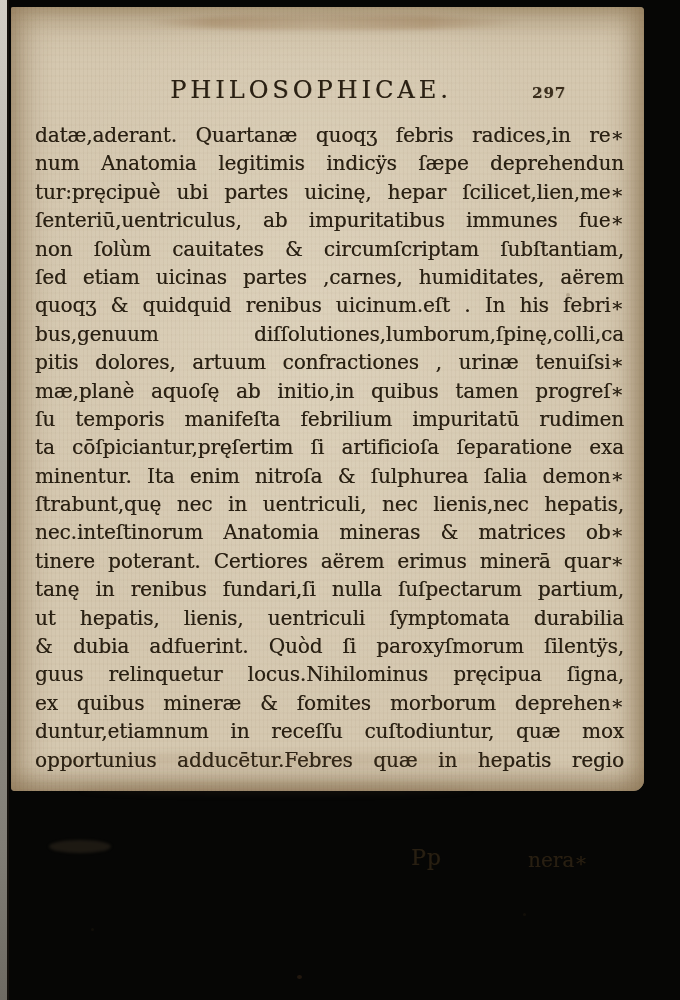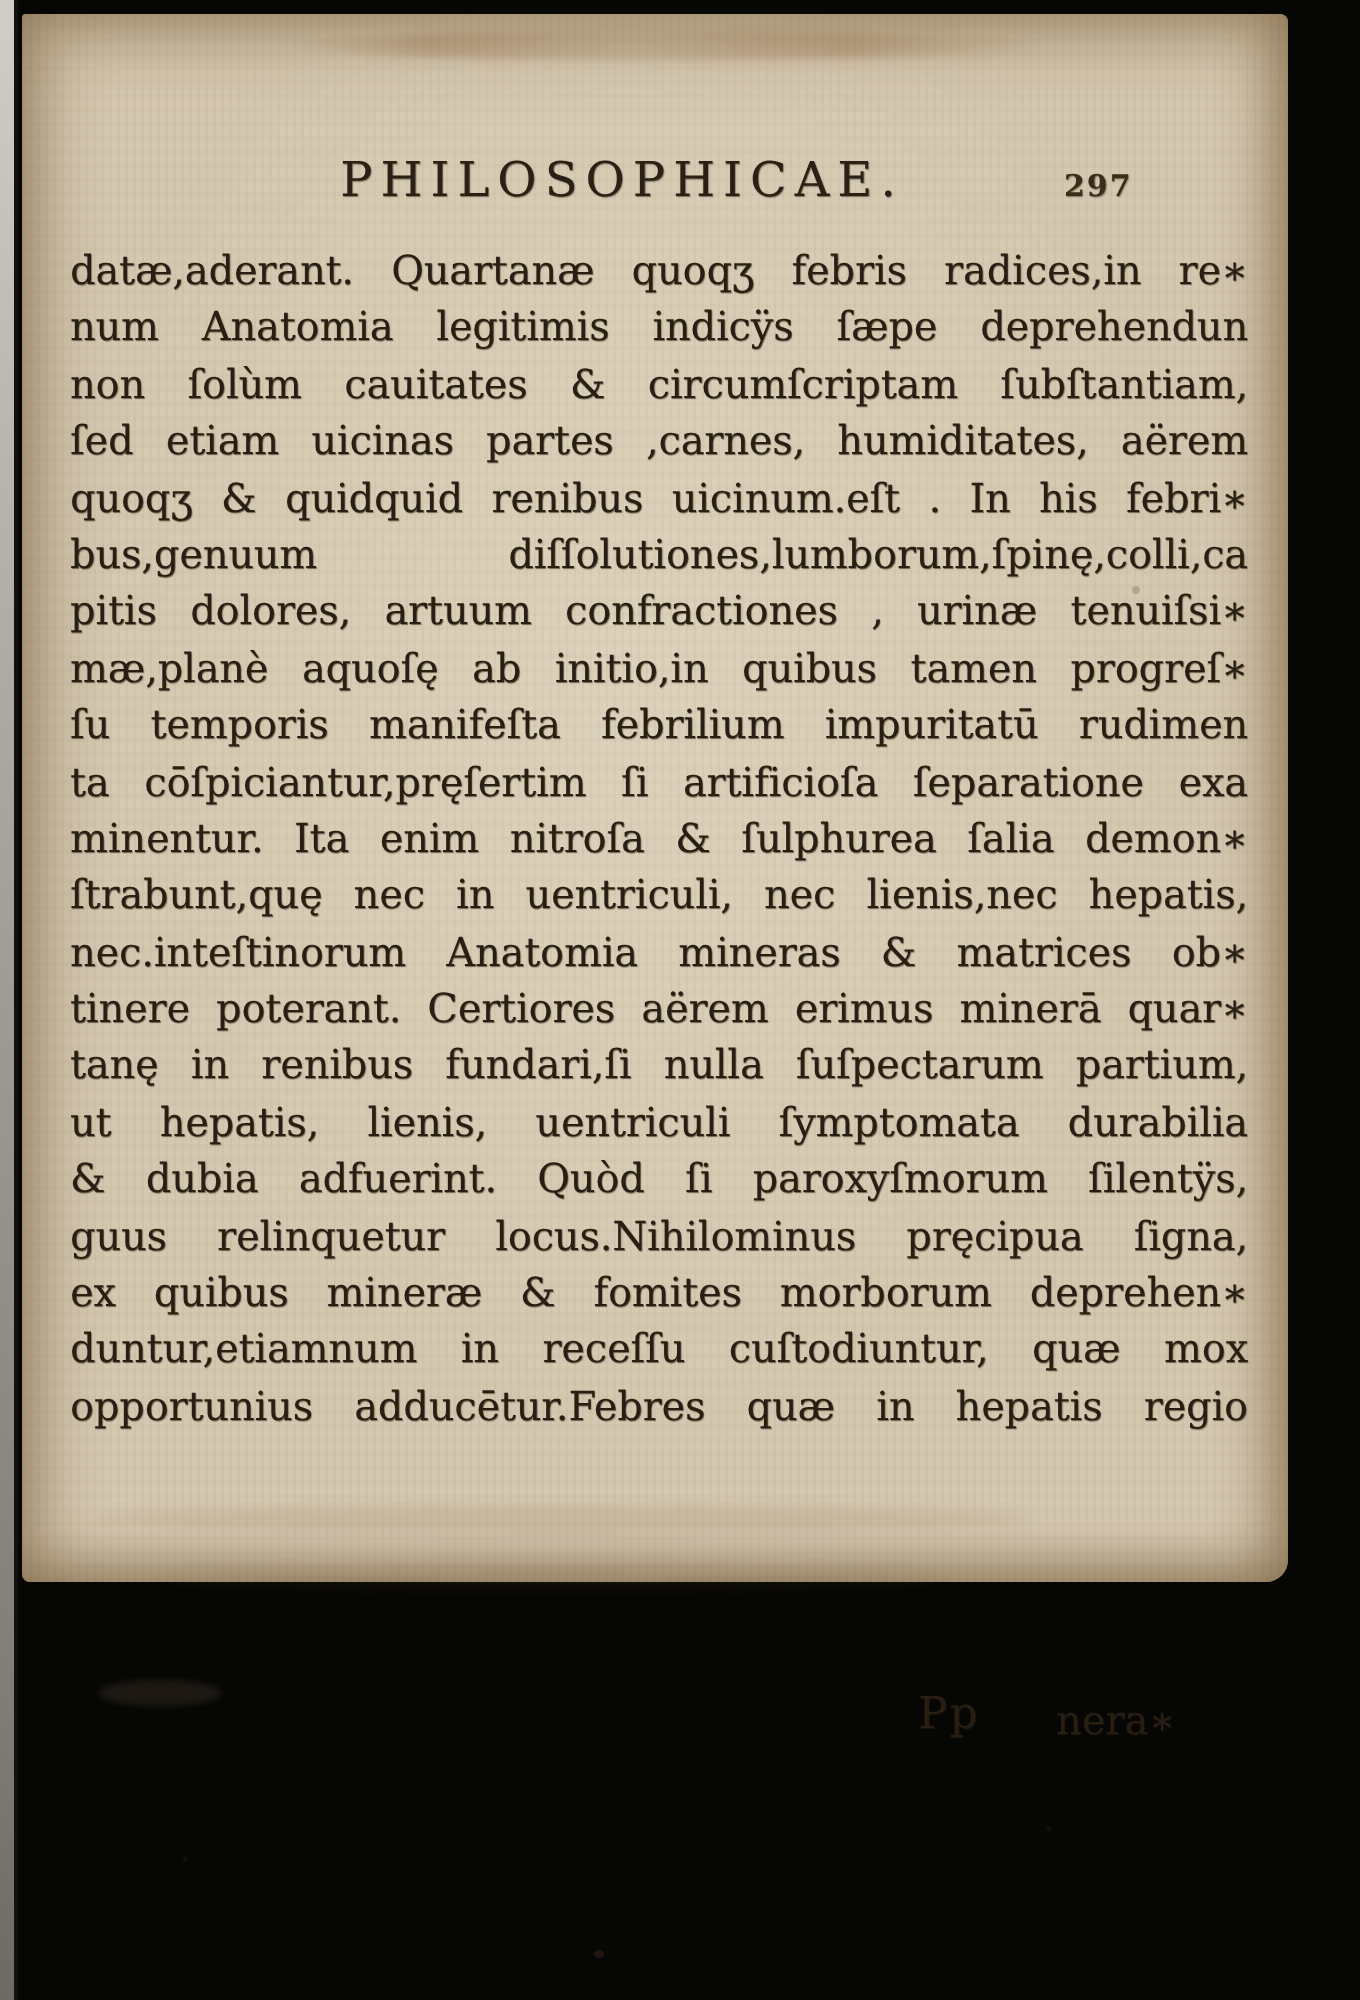--- a/index.html
+++ b/index.html
@@ -77,21 +77,20 @@
 
   .sig-row {
     position: absolute; top: 838px; left: 24px;
     width: 589px; height: 30px;
   }
   .signature {
     position: absolute; left: 376px; top: 0;
     font-size: 22px; color: #281f12;
     letter-spacing: 1px;
     text-shadow: 0.4px 0.4px 0.6px rgba(40, 28, 14, 0.6);
-    margin-left: 48px;
   }
   .catchword {
     position: absolute; left: 493px; top: 3px;
     font-size: 20px; color: #281f12;
     text-shadow: 0.35px 0.35px 0.55px rgba(40, 28, 14, 0.6);
   }
 
   
   .smudge { position: absolute; border-radius: 50%; pointer-events: none; }
   .smudge-top {
@@ -126,20 +125,22 @@
 <div class="page">
 
   <div class="smudge smudge-top"></div>
 
   <div class="running-title">PHILOSOPHICAE.</div>
   <div class="page-number">297</div>
 
   <div class="body-block">
     <div class="text-line">datæ,aderant. Quartanæ quoqʒ febris radices,in re∗</div>
     <div class="text-line">num Anatomia legitimis indicÿs ſæpe deprehendun</div>
+    <div class="text-line">tur:pręcipuè ubi partes uicinę, hepar ſcilicet,lien,me∗</div>
+    <div class="text-line">ſenteriū,uentriculus, ab impuritatibus immunes fue∗</div>
     <div class="text-line">non ſolùm cauitates &amp; circumſcriptam ſubſtantiam,</div>
     <div class="text-line">ſed etiam uicinas partes ,carnes, humiditates, aërem</div>
     <div class="text-line">quoqʒ &amp; quidquid renibus uicinum.eſt . In his febri∗</div>
     <div class="text-line">bus,genuum diſſolutiones,lumborum,ſpinę,colli,ca</div>
     <div class="text-line">pitis dolores, artuum confractiones , urinæ tenuiſsi∗</div>
     <div class="text-line">mæ,planè aquoſę ab initio,in quibus tamen progreſ∗</div>
     <div class="text-line">ſu temporis manifeſta febrilium impuritatū rudimen</div>
     <div class="text-line">ta cōſpiciantur,pręſertim ſi artificioſa ſeparatione exa</div>
     <div class="text-line">minentur. Ita enim nitroſa &amp; ſulphurea ſalia demon∗</div>
     <div class="text-line">ſtrabunt,quę nec in uentriculi, nec lienis,nec hepatis,</div>

